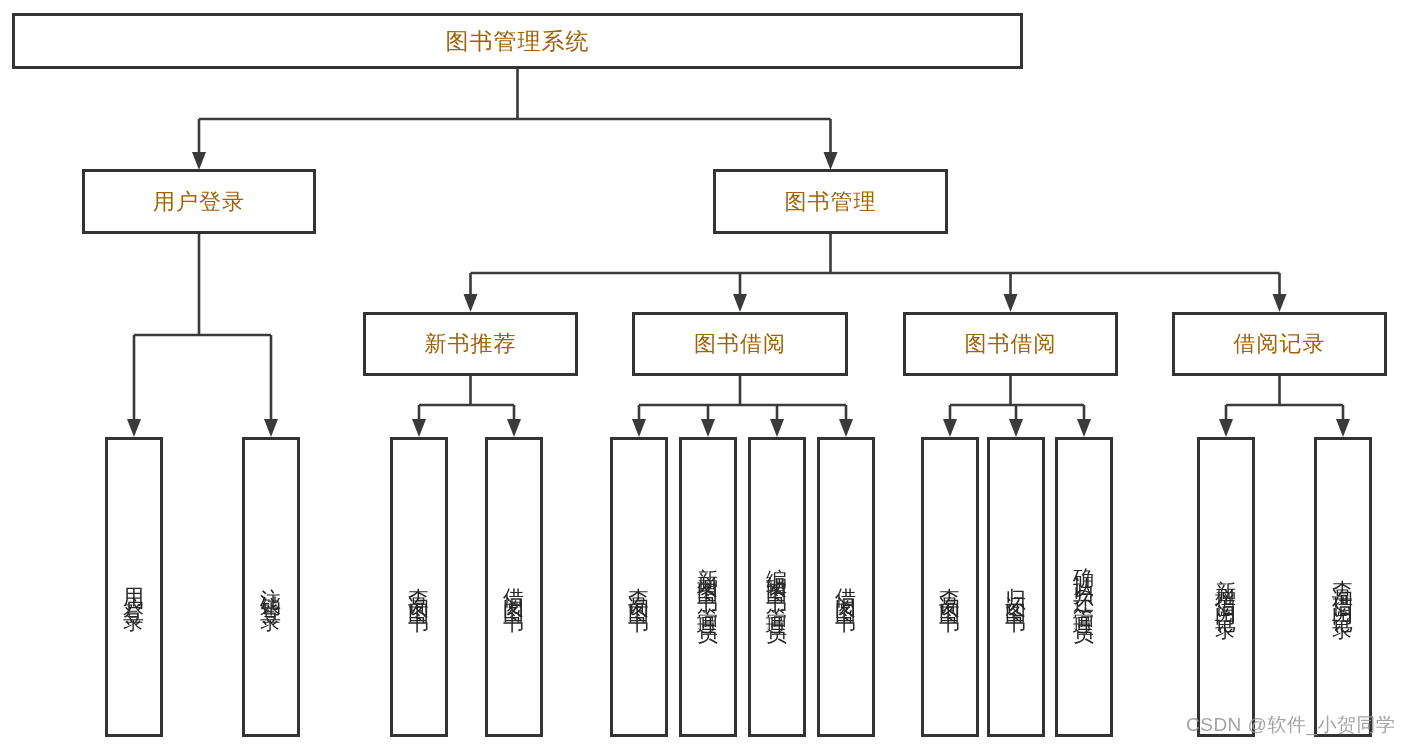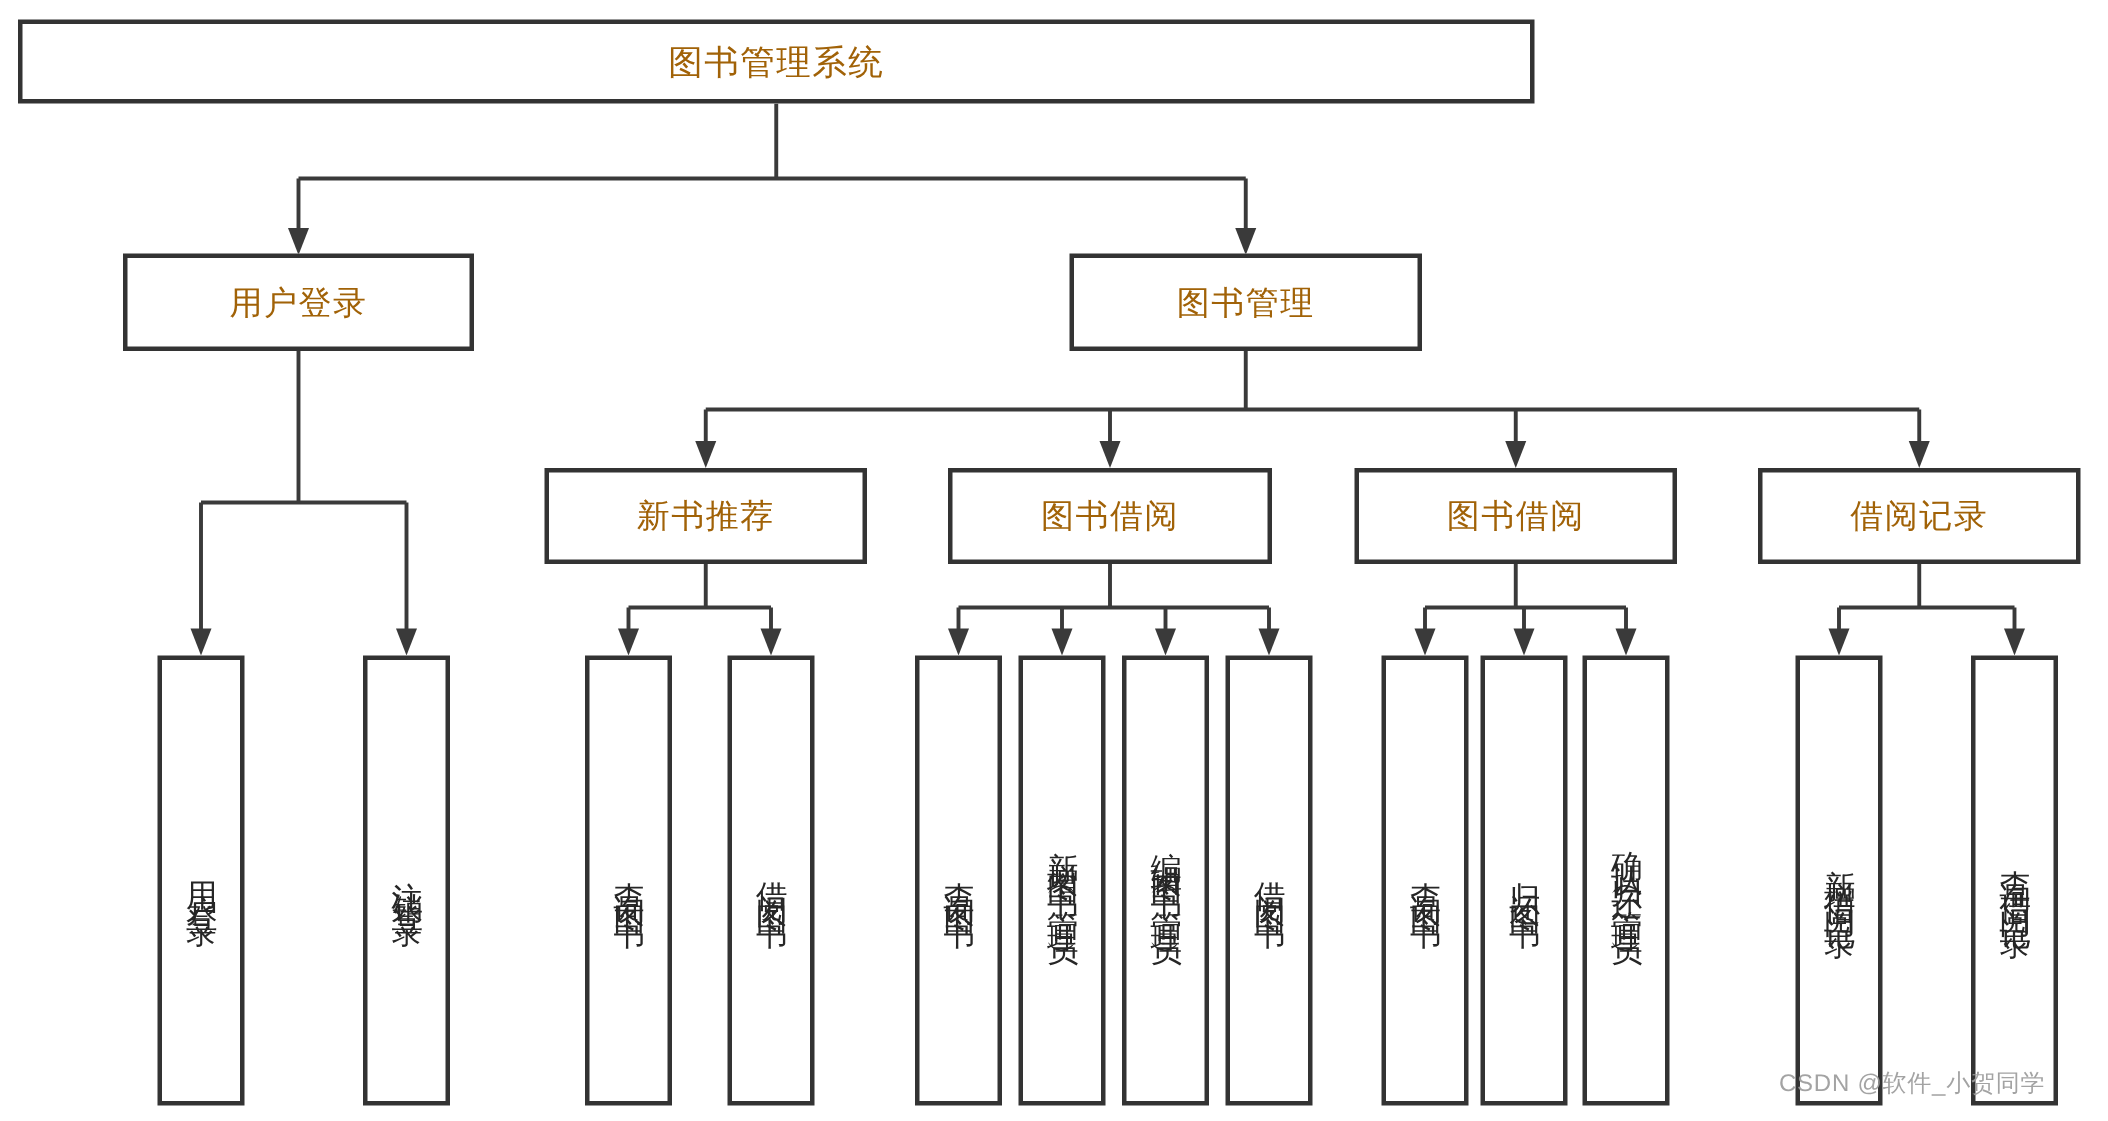--- a/index.html
+++ b/index.html
@@ -37,21 +37,21 @@
     text-orientation:mixed;
     color:#262626;
     font-size:21px;
     letter-spacing:8px;
     line-height:1;
     z-index:2;
   }
   .watermark{
     position:absolute;
     left:1186px;top:712px;
-    font-size:16px;
+    font-size:19px;
     color:#9c9c9c;
     opacity:0.92;
     white-space:nowrap;
     z-index:6;
     letter-spacing:0.5px;
   }
 </style>
 </head>
 <body>
 

